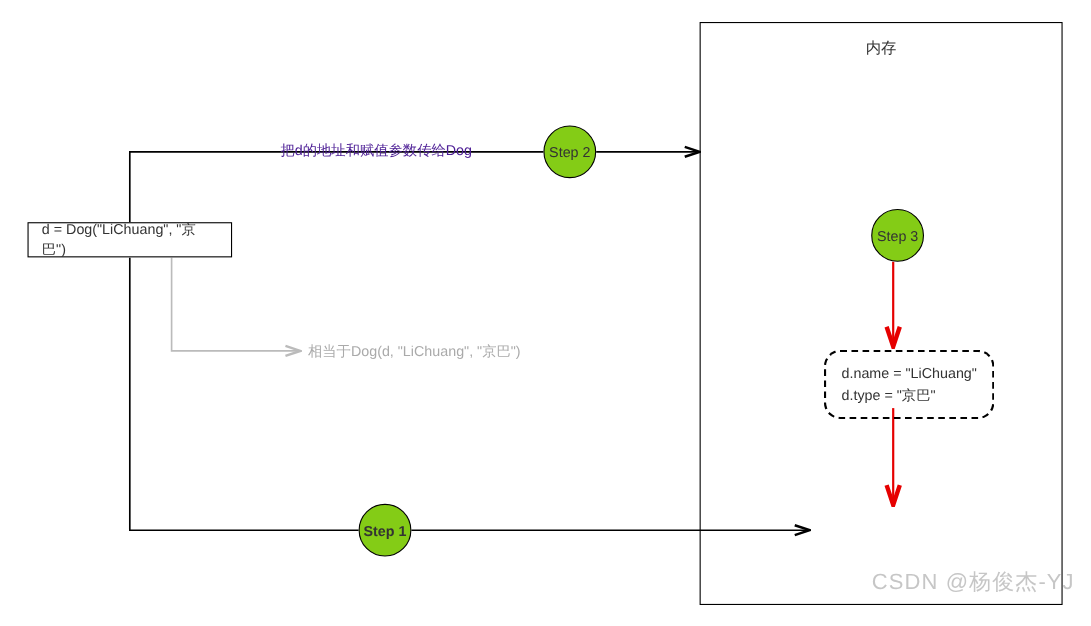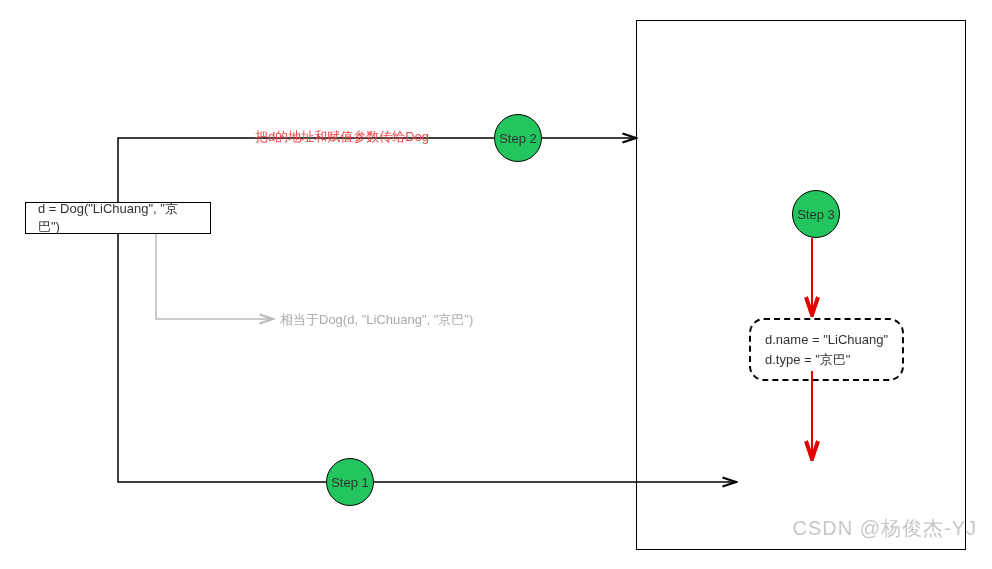--- a/index.html
+++ b/index.html
@@ -2,35 +2,35 @@
 <html><head>
   <meta charset="utf-8">
   <style>
     * { margin: 0; padding: 0; box-sizing: border-box; }
     body { width: 992px; height: 569px; background: #fff; font-family: Arial, "Microsoft YaHei", sans-serif; position: relative; font-size: 13px; color: #333; }
 
     .node { position: absolute; display: flex; align-items: center; justify-content: center; }
 
     .solid-box { border: 1.5px solid #000; padding: 8px 12px; background: #fff; }
 
-    .step-circle { width: 48px; height: 48px; border: 1.5px solid #000; border-radius: 50%; background: #22c55e; z-index: 5; }
+    .step-circle { width: 48px; height: 48px; border: 1.5px solid #000; border-radius: 50%; background: #84cc16; z-index: 5; }
 
     .memory-box { border: 1.5px solid #000; }
 
     .dotted-box { border: 1.5px dotted #666; padding: 10px 14px; }
 
     .dashed-round { border: 2px dashed #000; border-radius: 15px; padding: 10px 14px; }
 
     .code-block { text-align: left; white-space: pre; line-height: 1.5; font-size: 12px; }
 
     .watermark { position: absolute; right: 15px; bottom: 27px; font-size: 20px; color: rgba(160,160,160,0.6); letter-spacing: 1px; pointer-events: none; }
 
     svg.connector { position: absolute; top: 0; left: 0; width: 992px; height: 569px; pointer-events: none; }
 
-    .edge-label { position: absolute; font-size: 13px; color: #ef4444; white-space: nowrap; }
+    .edge-label { position: absolute; font-size: 13px; color: #4c1d95; white-space: nowrap; }
     .edge-label.gray { color: #aaa; }
   </style>
 </head>
 <body>
 
 <svg class="connector" viewBox="0 0 992 569" xmlns="http://www.w3.org/2000/svg">
   <defs>
     <marker id="arrow-black" markerWidth="11" markerHeight="8" refX="10" refY="4" orient="auto">
       <polyline points="1,1 10,4 1,7" fill="none" stroke="#000" stroke-width="1.5"></polyline>
     </marker>
@@ -55,34 +55,35 @@
 </svg>
 
 <div class="node solid-box" style="left:25px; top:202px; width:186px; height:32px;">
   <span>d = Dog("LiChuang", "京巴")</span>
 </div>
 
 <div class="node step-circle" style="left:494px; top:114px;">
   <span>Step 2</span>
 </div>
 
-<div class="node step-circle" style="left:326px; top:458px;">
+<div class="node step-circle" style="left:326px; top:458px;font-weight:bold;">
   <span>Step 1</span>
 </div>
 
 <div class="node step-circle" style="left:792px; top:190px;">
   <span>Step 3</span>
 </div>
 
 <div class="edge-label" style="left:255px; top:128px;">把d的地址和赋值参数传给Dog</div>
 
 <div class="edge-label gray" style="left:280px; top:311px;">相当于Dog(d, "LiChuang", "京巴")</div>
 
 <div class="node memory-box" style="left:636px; top:20px; width:330px; height:530px; display:block;">
 
+  <div style="text-align:center; margin-top:14px; font-size:14px;">内存</div>
 
 
   <div class="dashed-round" style="position:absolute; left:112px; top:297px; width:155px;">
     <div class="code-block" style="font-size:13px;">d.name = "LiChuang"
 d.type = "京巴"</div>
   </div>
 
 
 </div>
 

